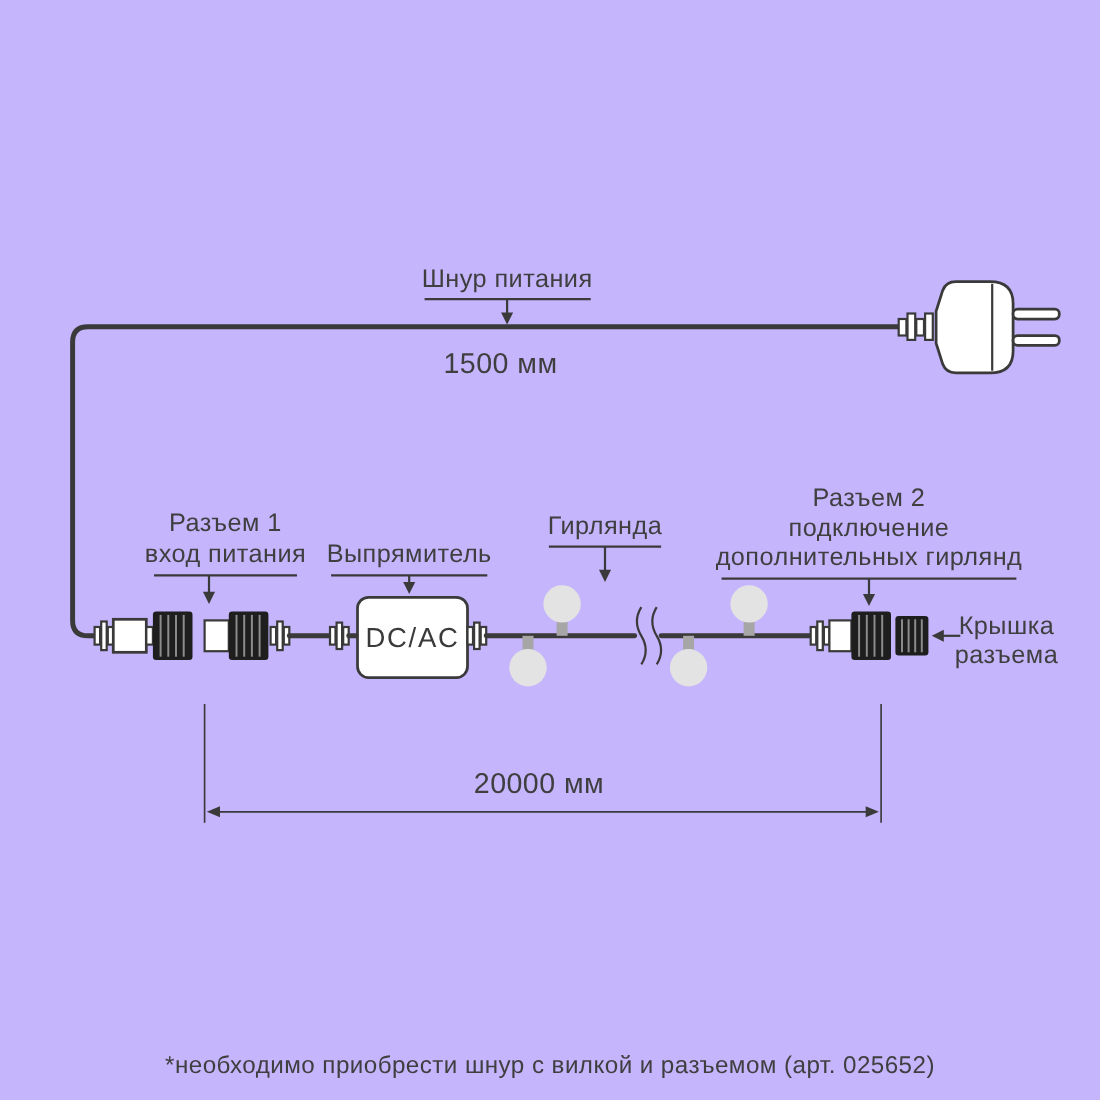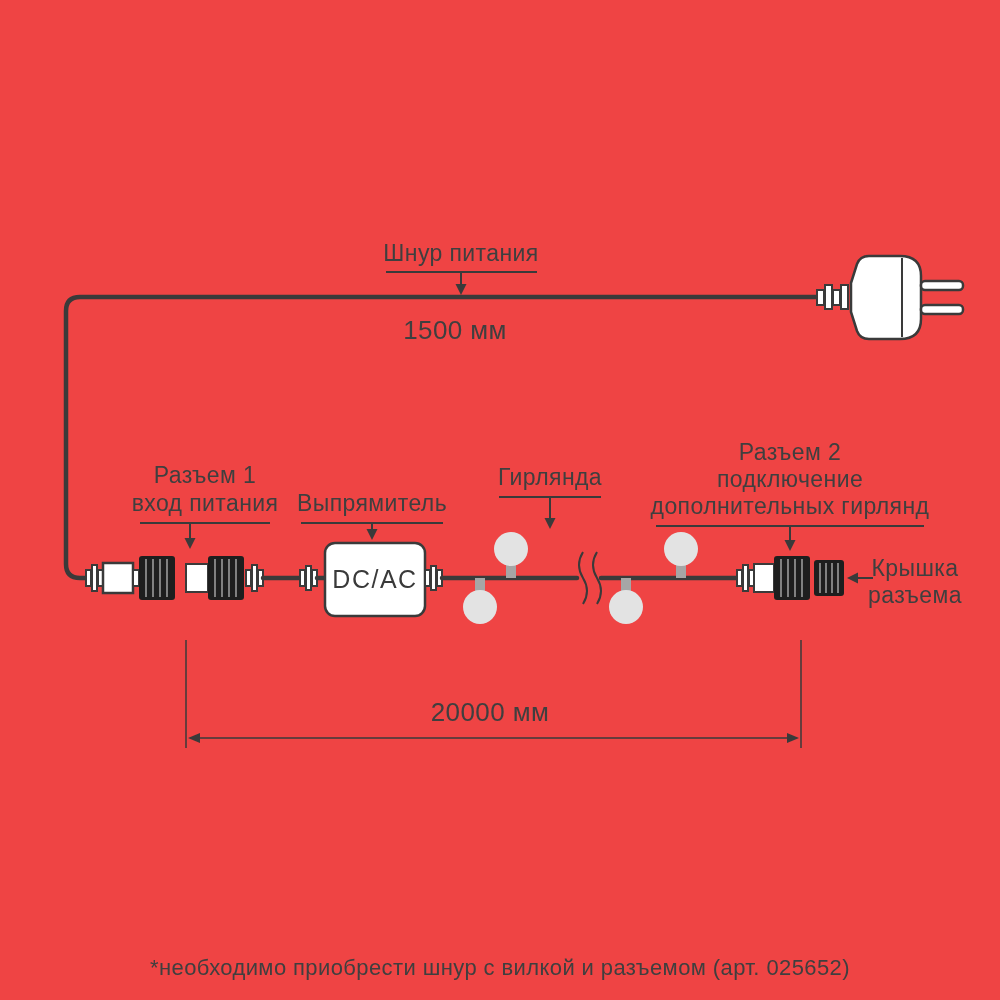--- a/index.html
+++ b/index.html
@@ -1,16 +1,16 @@
 <!DOCTYPE html>
 <html><head>
 <meta charset="utf-8">
 <style>
   html,body{margin:0;padding:0;background:#ffffff;}
-  .stage{position:relative;width:1000px;height:1000px;background:#ef4444;overflow:hidden;
+  .stage{position:relative;width:1000px;height:1000px;background:#c4b5fd;overflow:hidden;
          font-family:"Liberation Sans", sans-serif;}
   svg{display:block;}
   .wire{stroke:#3a3a3a;stroke-width:4.5;fill:none;stroke-linecap:round;}
   .ln{stroke:#3a3a3a;stroke-width:2;fill:none;}
   .thin{stroke:#3a3a3a;stroke-width:1.5;fill:none;}
   .outline{fill:#ffffff;stroke:#3a3a3a;stroke-width:2.5;}
   .outline2{fill:#ffffff;stroke:#3a3a3a;stroke-width:2;}
   .dark{fill:#1e1e1e;stroke:none;}
   .rib{stroke:#8c8c8c;stroke-width:1.8;fill:none;}
   .arrowhead{fill:#3a3a3a;stroke:none;}

